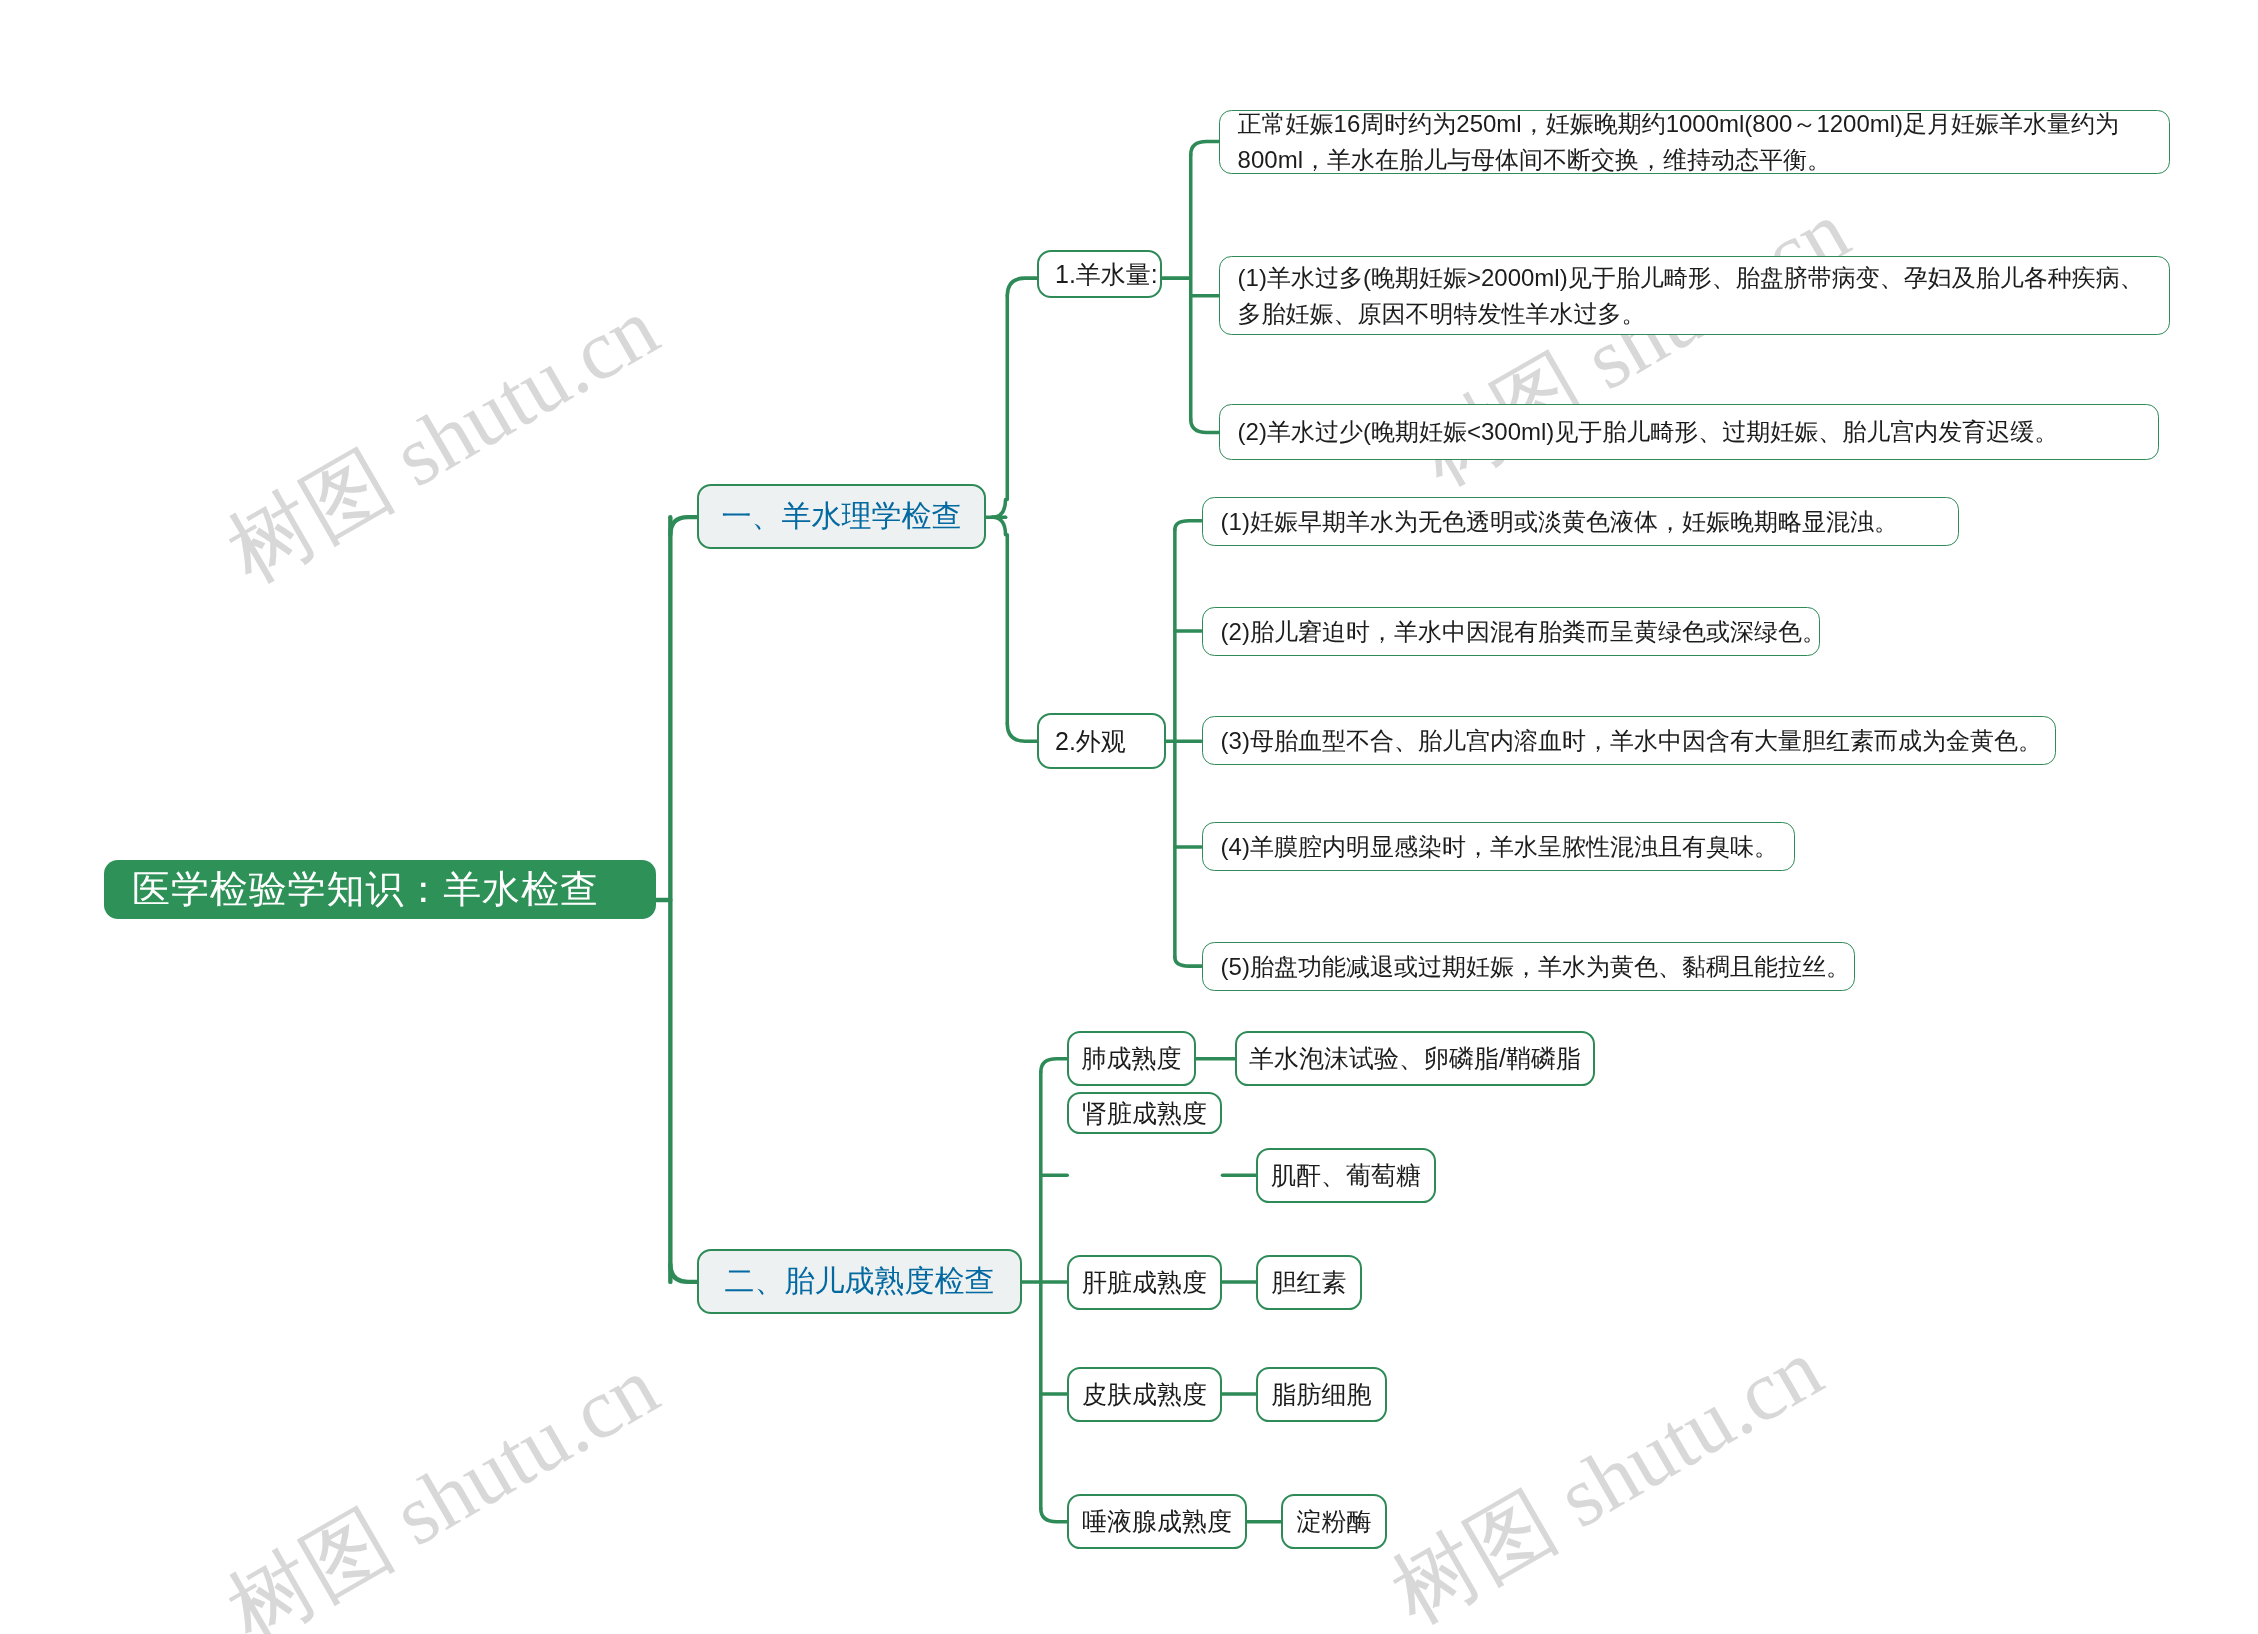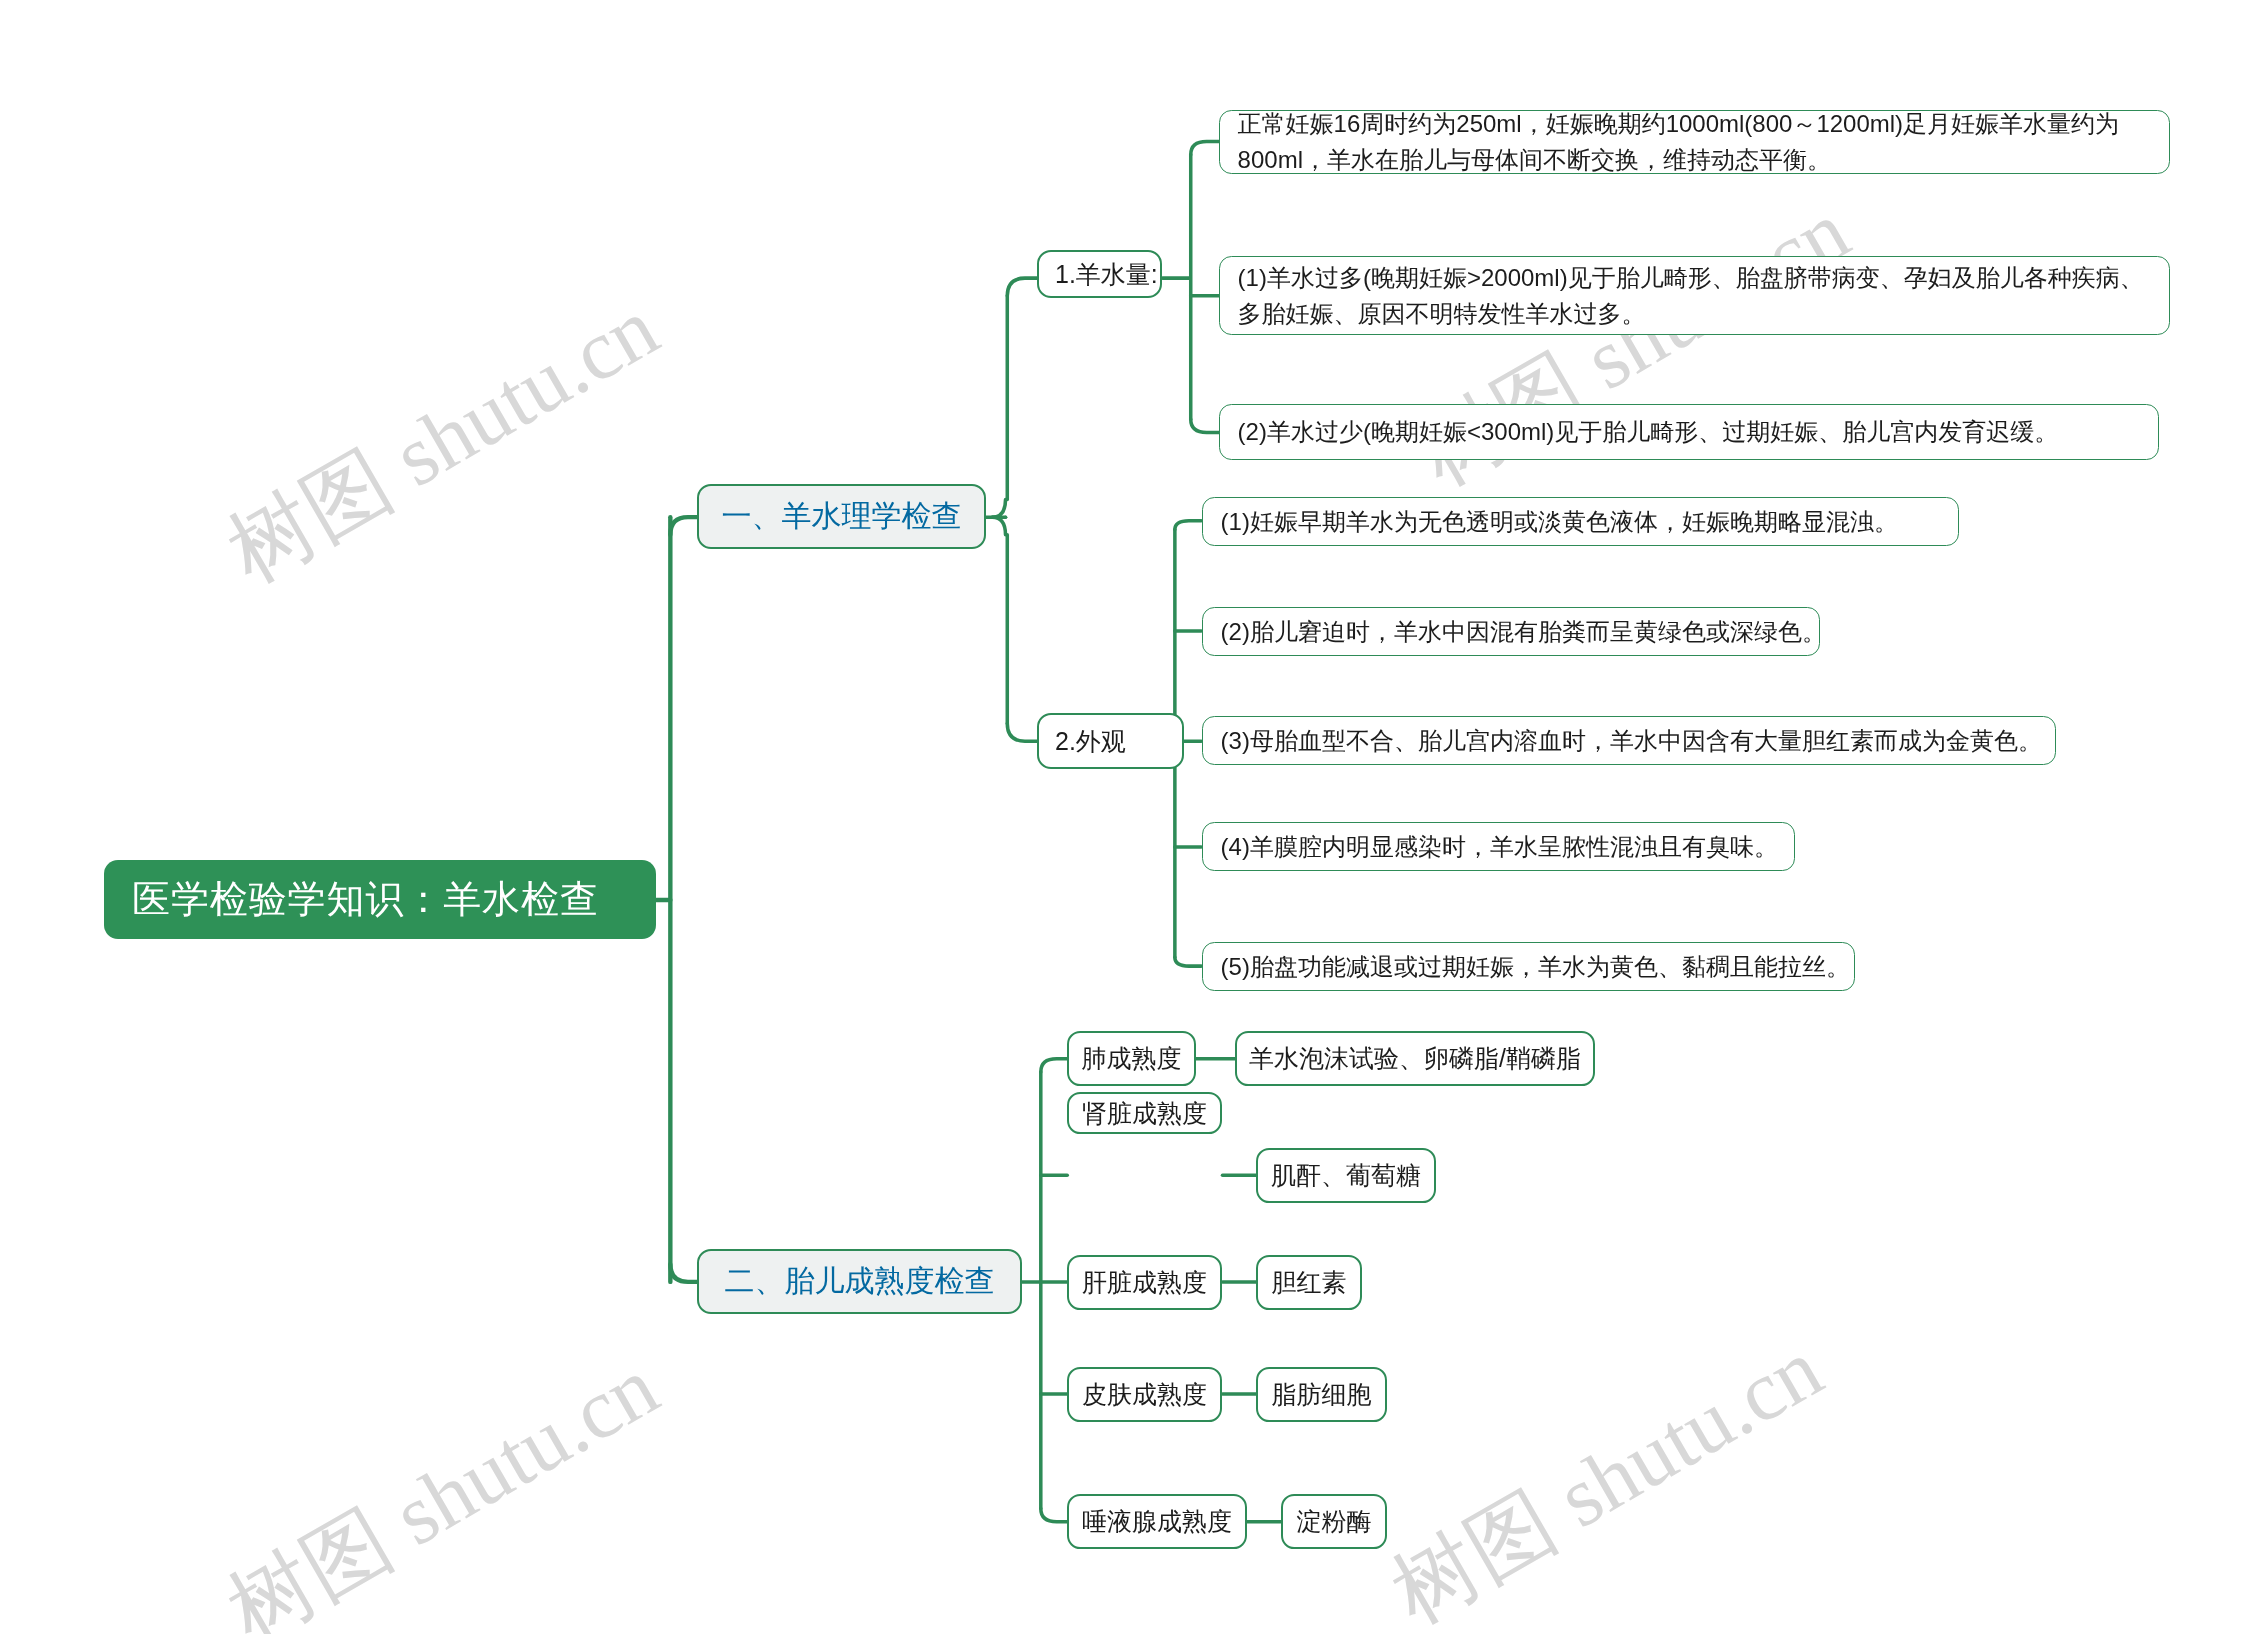--- a/index.html
+++ b/index.html
@@ -175,37 +175,37 @@
     <path d="M1356,1200 L1400,1200"></path>
     <path d="M1386,1332 L1424,1332"></path>
     <path d="M1386,1453 L1424,1453"></path>
     <path d="M1386,1580 L1424,1580"></path>
     <path d="M1414,1725 L1452,1725"></path>
   </g>
 </svg>
 
 <div id="nodes">
 
-  <div class="node node-root" style="left:104px; top:860px; width:552px; height:79px;">
+  <div class="node node-root" style="left:104px; top:860px; width:552px; height:59px;">
     <span>医学检验学知识：羊水检查</span>
   </div>
 
   <div class="node node-l1" style="left:697px; top:484px; width:289px; height:65px;">
     <span>一、羊水理学检查</span>
   </div>
 
   <div class="node node-l1" style="left:697px; top:1249px; width:325px; height:65px;">
     <span>二、胎儿成熟度检查</span>
   </div>
 
   <div class="node node-l2" style="left:1037px; top:250px; width:125px; height:48px;">
     <span>1.羊水量:</span>
   </div>
 
-  <div class="node node-l2" style="left:1037px; top:713px; width:147px; height:56px;">
+  <div class="node node-l2" style="left:1037px; top:713px; width:129px; height:56px;">
     <span>2.外观</span>
   </div>
 
   <div class="node node-leaf" style="left:1219px; top:110px; width:951px; height:64px;">
     <span>正常妊娠16周时约为250ml，妊娠晚期约1000ml(800～1200ml)足月妊娠羊水量约为800ml，羊水在胎儿与母体间不断交换，维持动态平衡。</span>
   </div>
 
   <div class="node node-leaf" style="left:1219px; top:256px; width:951px; height:79px;">
     <span>(1)羊水过多(晚期妊娠&gt;2000ml)见于胎儿畸形、胎盘脐带病变、孕妇及胎儿各种疾病、多胎妊娠、原因不明特发性羊水过多。</span>
   </div>

